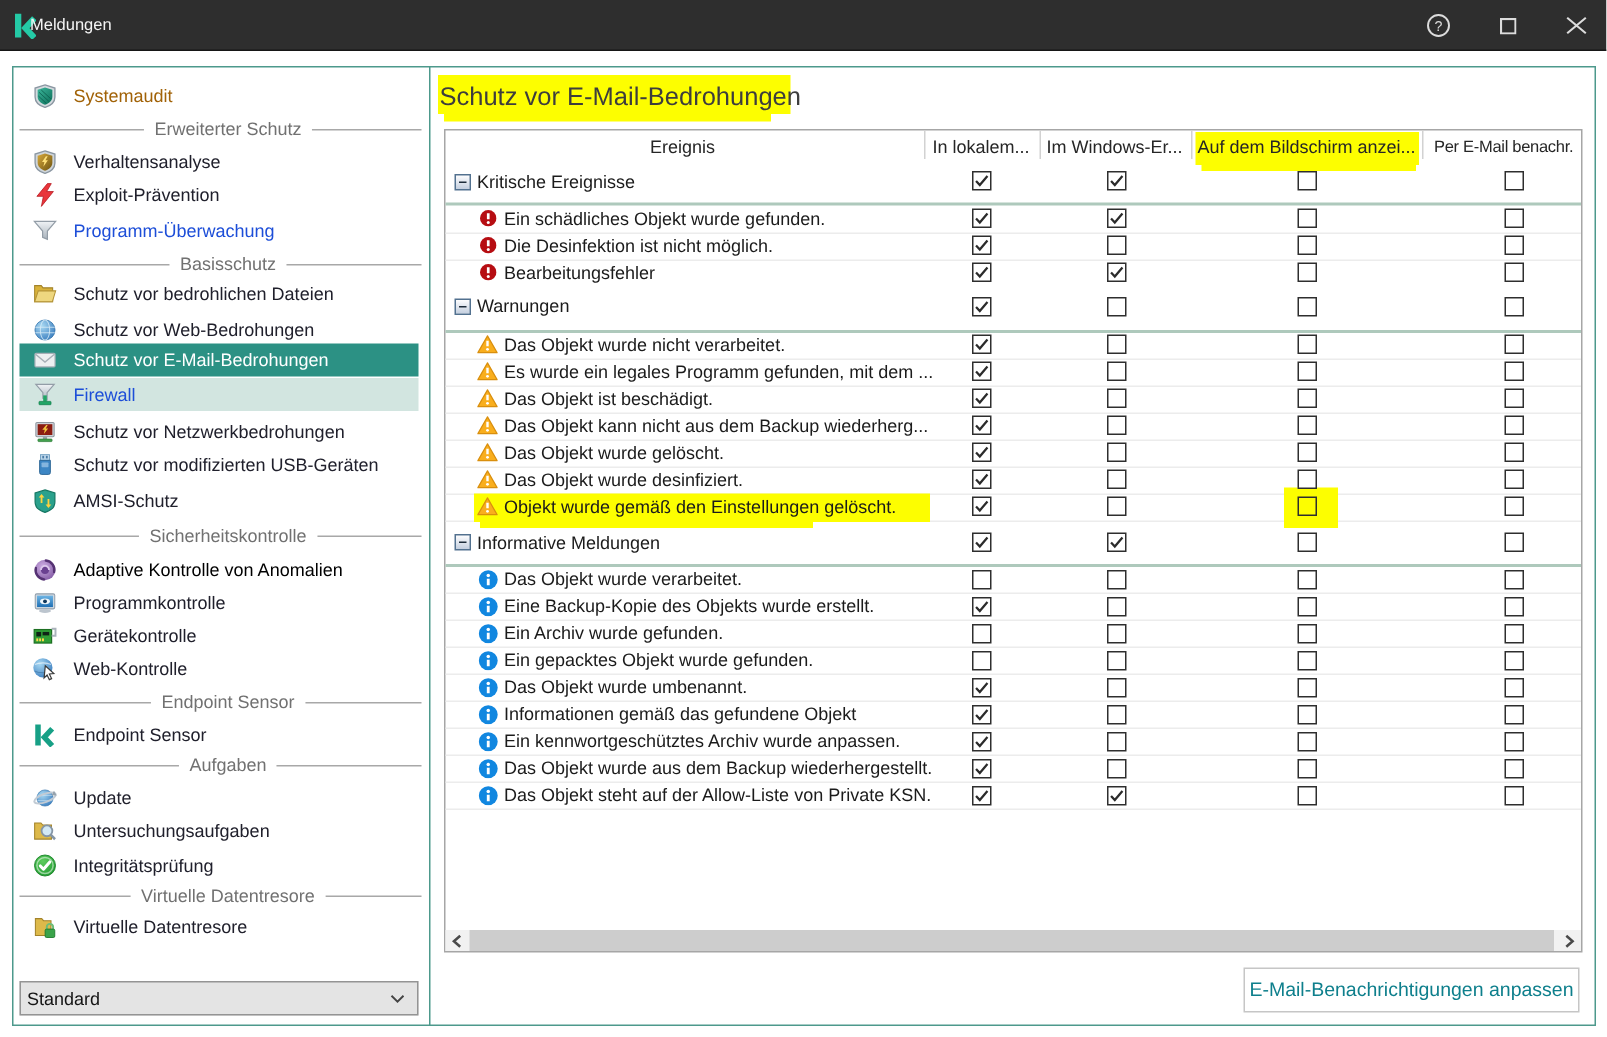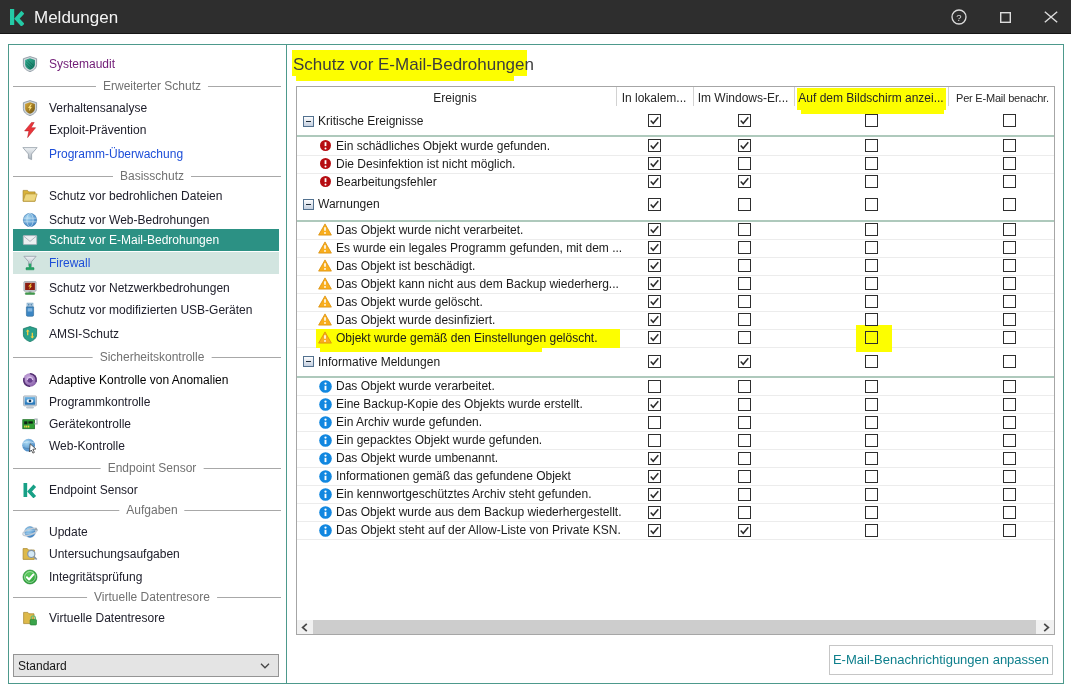--- a/index.html
+++ b/index.html
@@ -1,20 +1,20 @@
 <!DOCTYPE html>
 <html><head><meta charset="utf-8"><style>
 
 *{margin:0;padding:0;box-sizing:border-box;}
 svg{display:block;}
 html,body{width:1071px;height:691px;background:#ffffff;overflow:hidden;
  font-family:"Liberation Sans",sans-serif;}
 body{position:relative;}
 .titlebar{position:absolute;left:0;top:0;width:1071px;height:34px;background:#2e2e2e;border-bottom:1px solid #161616;}
-.title{position:absolute;left:34px;top:11px;font-size:17px;line-height:13px;color:#f4f4f4;}
+.title{position:absolute;left:20px;top:11px;font-size:11px;line-height:13px;color:#f4f4f4;}
 .klogo{position:absolute;left:10px;top:9px;}
 .wbtn{position:absolute;color:#e3e3e3;}
 .frame{position:absolute;left:8px;top:44px;width:1056px;height:640px;border:1px solid #4d998c;background:#fff;}
 .vdiv{position:absolute;left:286px;top:44px;width:1px;height:640px;background:#4d998c;}
 .ic{position:absolute;width:16px;height:16px;}
 .slab{position:absolute;left:49px;font-size:12px;line-height:16px;color:#20202c;white-space:nowrap;}
 .sepline{position:absolute;left:13px;width:268px;height:1px;background:#a8a8a8;}
 .seplab{position:absolute;font-size:12px;line-height:16px;color:#717171;background:#fff;padding:0 7px;white-space:nowrap;transform:translateX(-50%);}
 .selrow{position:absolute;left:13px;width:266px;height:22px;background:#2c9184;}
 .hovrow{position:absolute;left:13px;width:266px;height:22px;background:#d2e5e0;}
@@ -103,21 +103,21 @@
   </div>
 <div class="frame"></div>
 <div class="vdiv"></div>
 <div class="ic" style="left:22px;top:56px">
     <svg width="16" height="16" viewBox="0 0 16 16">
       <path d="M8 0.6 L14.6 2.7 V8.6 C14.6 12.2 11.5 14.5 8 15.6 C4.5 14.5 1.4 12.2 1.4 8.6 V2.7 Z" fill="#d4dade" stroke="#8b97a2" stroke-width="0.9"></path>
       <path d="M8 2.3 L12.9 3.9 V8.5 C12.9 11.2 10.6 12.9 8 13.8 C5.4 12.9 3.1 11.2 3.1 8.5 V3.9 Z" fill="url(#tealg)"></path>
       <path d="M4 5.5 L10.5 11.5 M5.5 4 L11.8 9.8 M3.6 8 L8.8 12.9" stroke="#0a5a49" stroke-width="0.5"></path>
     </svg>
   </div>
-<div class="slab" style="top:56px;color:#701a75">Systemaudit</div>
+<div class="slab" style="top:56px;color:#a16207">Systemaudit</div>
 <div class="sepline" style="top:85.5px"></div>
 <div class="seplab" style="left:152px;top:77.5px">Erweiterter Schutz</div>
 <div class="ic" style="left:22px;top:100px">
     <svg width="16" height="16" viewBox="0 0 16 16">
       <path d="M8 0.6 L14.6 2.7 V8.6 C14.6 12.2 11.5 14.5 8 15.6 C4.5 14.5 1.4 12.2 1.4 8.6 V2.7 Z" fill="#cfd5da" stroke="#8b97a2" stroke-width="0.9"></path>
       <path d="M8 2.3 L12.9 3.9 V8.5 C12.9 11.2 10.6 12.9 8 13.8 C5.4 12.9 3.1 11.2 3.1 8.5 V3.9 Z" fill="url(#goldg)"></path>
       <polygon points="8.6,4.2 6,8 7.6,8 6.9,11.2 9.9,6.9 8.3,6.9 9.8,4.2" fill="#ffe27a"></polygon>
     </svg>
   </div>
 <div class="slab" style="top:100px;color:#20202c">Verhaltensanalyse</div>
@@ -625,21 +625,21 @@
 <div class="cb" style="left:738px;top:470px"></div>
 <div class="cb" style="left:865px;top:470px"></div>
 <div class="cb" style="left:1003px;top:470px"></div>
 <div class="ricon" style="left:319px;top:488px">
     <svg width="13" height="13" viewBox="0 0 13 13">
       <circle cx="6.5" cy="6.5" r="6.3" fill="#1187e0"></circle>
       <circle cx="6.5" cy="3.6" r="1.15" fill="#ffffff"></circle>
       <path d="M6.5 5.8 v4.3" stroke="#ffffff" stroke-width="1.9"></path>
     </svg>
   </div>
-<div class="rtxt" style="top:486px">Ein kennwortgeschütztes Archiv steht gefunden.</div>
+<div class="rtxt" style="top:486px">Ein kennwortgeschütztes Archiv wurde anpassen.</div>
 <div class="cb" style="left:648px;top:488px">
     <svg width="13" height="13" viewBox="0 0 13 13">
       <path d="M2.7 6.6 L5.2 9.3 L10.3 3.3" stroke="#2b2b2b" stroke-width="1.5" fill="none"></path>
     </svg>
   </div>
 <div class="cb" style="left:738px;top:488px"></div>
 <div class="cb" style="left:865px;top:488px"></div>
 <div class="cb" style="left:1003px;top:488px"></div>
 <div class="ricon" style="left:319px;top:506px">
     <svg width="13" height="13" viewBox="0 0 13 13">

